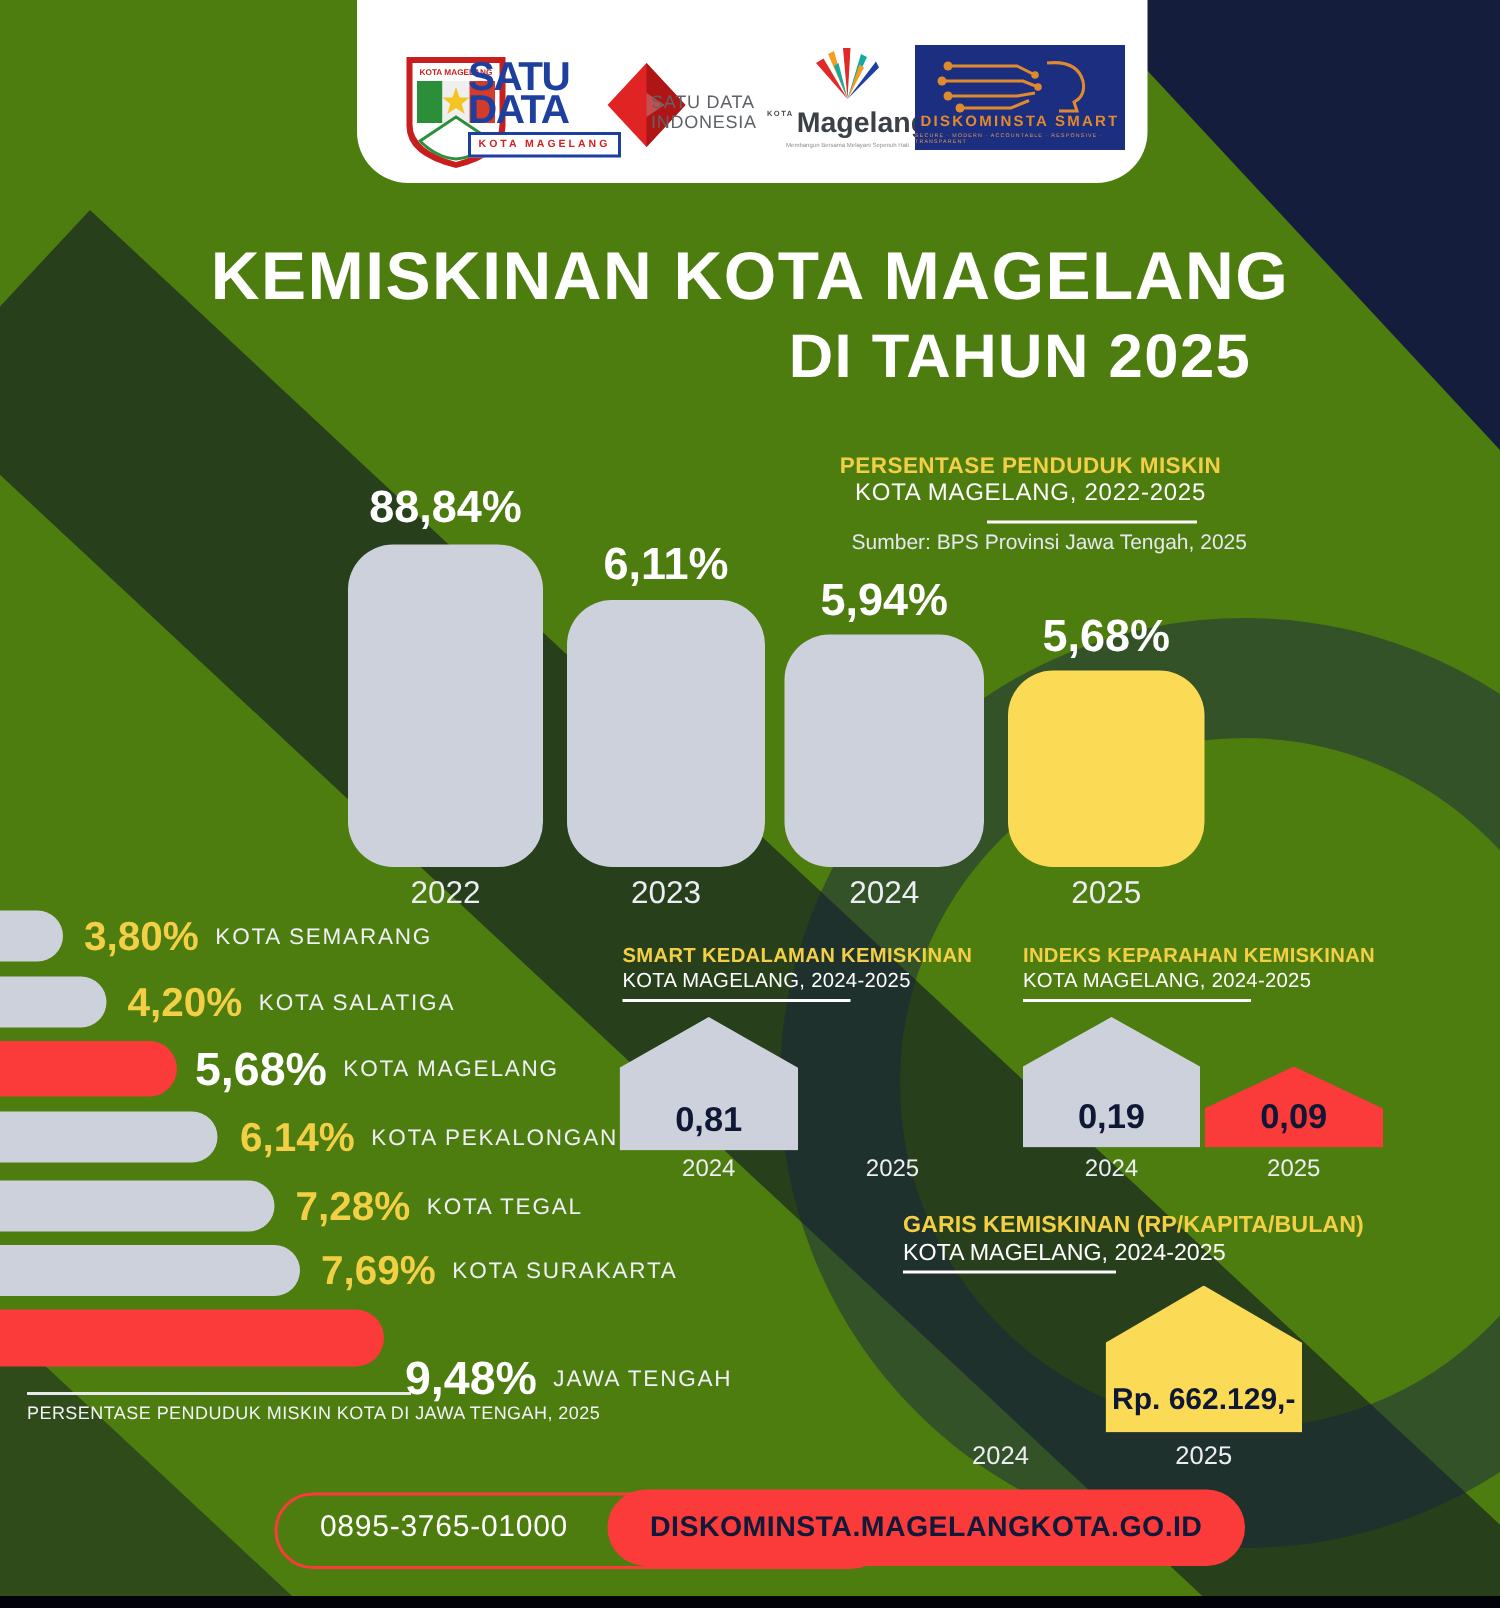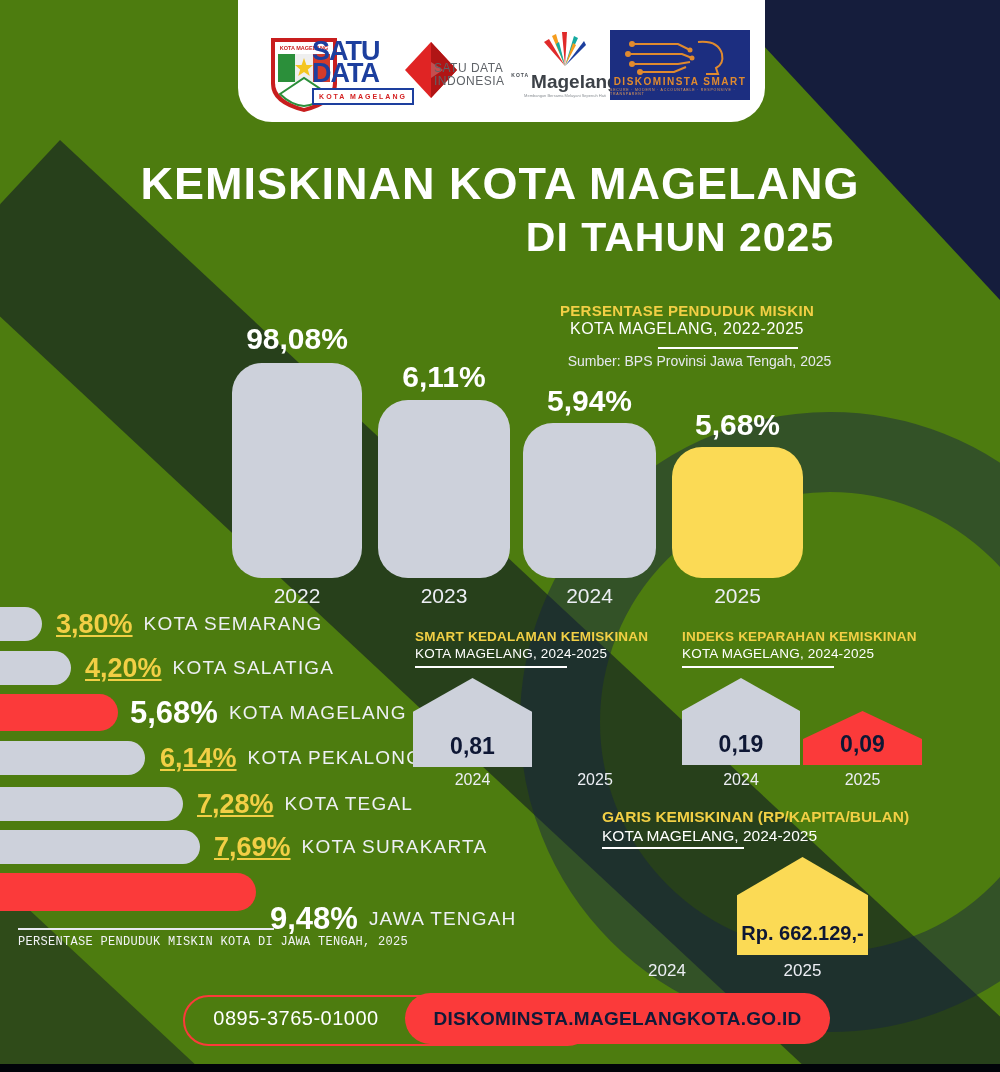--- a/index.html
+++ b/index.html
@@ -36,25 +36,25 @@
   .mc-src{left:537px;top:353px;width:325px;text-align:center;color:#e6e8f0;font-size:14px;}
   
   .vbar{border-radius:30px;background:#cdd1db;}
   .vbar.yellow{background:#fbda55;}
   .vlabel{color:#ffffff;font-size:30px;font-weight:700;text-align:center;}
   .vyear{color:#eceef4;font-size:21px;text-align:center;}
   
   .hbar{left:0;background:#cdd1db;border-radius:0 19px 19px 0;}
   .hbar.red{background:#fb3a3a;}
   .rowlab{display:flex;align-items:center;gap:11px;}
-  .pct-y{color:#f2cf45;font-size:27px;font-weight:700;text-decoration:underline;}
+  .pct-y{color:#f2cf45;font-size:27px;font-weight:700;}
   .pct-w{color:#ffffff;font-size:31px;font-weight:700;}
-  .cname{color:#eef0f5;font-size:19px;letter-spacing:1.2px;}
+  .cname{color:#eef0f5;font-size:15px;letter-spacing:1.2px;}
   .caption-line{left:18px;top:928px;width:256px;height:2px;background:#e8e9ef;}
-  .caption{left:18px;top:935px;width:420px;color:#f2f3f7;font-size:12px;letter-spacing:.3px;font-family:Liberation Mono, monospace;}
+  .caption{left:18px;top:935px;width:420px;color:#f2f3f7;font-size:12px;letter-spacing:.3px;}
   
   .sc-t{font-size:13.5px;letter-spacing:.2px;}
   .sc-s{color:#ffffff;font-size:13.5px;letter-spacing:.2px;}
   .sc-line{height:2px;background:#ffffff;}
   .pent{position:absolute;}
   .pent.gray{background:#cdd1db;}
   .pent.red{background:#fb3a3a;}
   .pent.yellow{background:#fbda55;}
   .pent-val{position:absolute;left:0;right:0;bottom:7px;text-align:center;
             color:#0e1734;font-weight:700;font-size:23px;}
@@ -168,21 +168,21 @@
   </div>
 
   <div class="abs title1 z1">KEMISKINAN KOTA MAGELANG</div>
   <div class="abs title2 z1">DI TAHUN 2025</div>
 
   <div class="abs mc-h1 h-yellow z1">PERSENTASE PENDUDUK MISKIN</div>
   <div class="abs mc-h2 z1">KOTA MAGELANG, 2022-2025</div>
   <div class="abs mc-line z1"></div>
   <div class="abs mc-src z1">Sumber: BPS Provinsi Jawa Tengah, 2025</div>
 
-  <div class="abs vlabel z1" style="left:232px;top:322px;width:130px;">98,08%</div>
+  <div class="abs vlabel z1" style="left:232px;top:322px;width:130px;">88,84%</div>
   <div class="abs vbar z1" style="left:232px;top:363px;width:130px;height:215px;"></div>
   <div class="abs vyear z1" style="left:232px;top:584px;width:130px;">2022</div>
 
   <div class="abs vlabel z1" style="left:378px;top:360px;width:132px;">6,11%</div>
   <div class="abs vbar z1" style="left:378px;top:400px;width:132px;height:178px;"></div>
   <div class="abs vyear z1" style="left:378px;top:584px;width:132px;">2023</div>
 
   <div class="abs vlabel z1" style="left:523px;top:384px;width:133px;">5,94%</div>
   <div class="abs vbar z1" style="left:523px;top:423px;width:133px;height:155px;"></div>
   <div class="abs vyear z1" style="left:523px;top:584px;width:133px;">2024</div>

